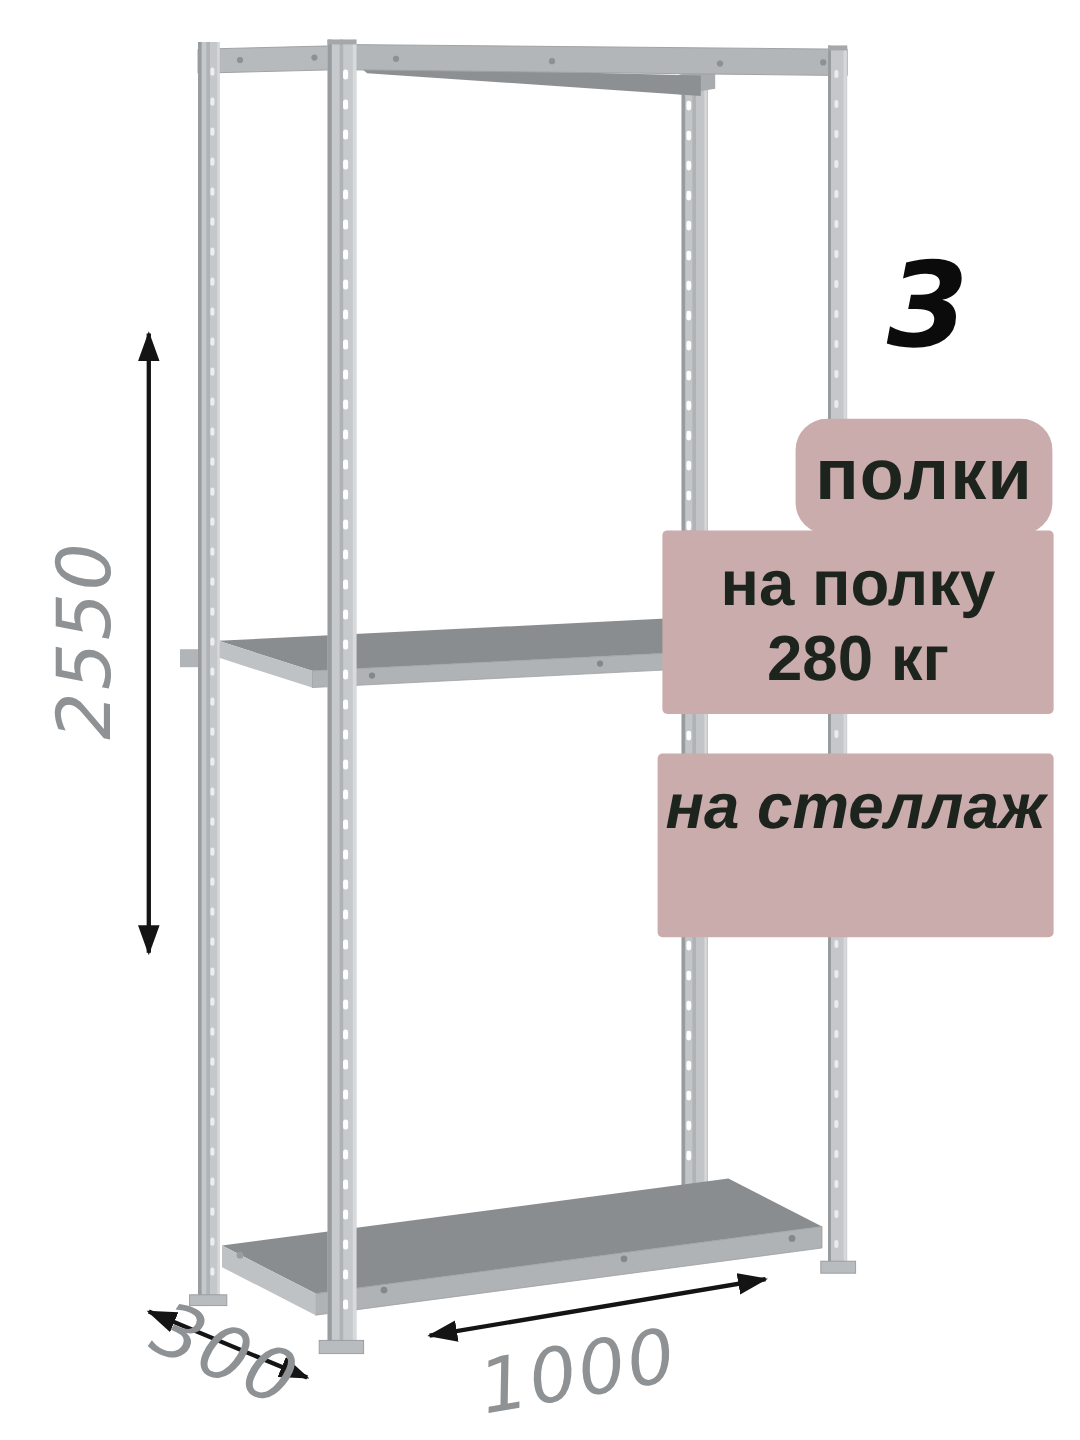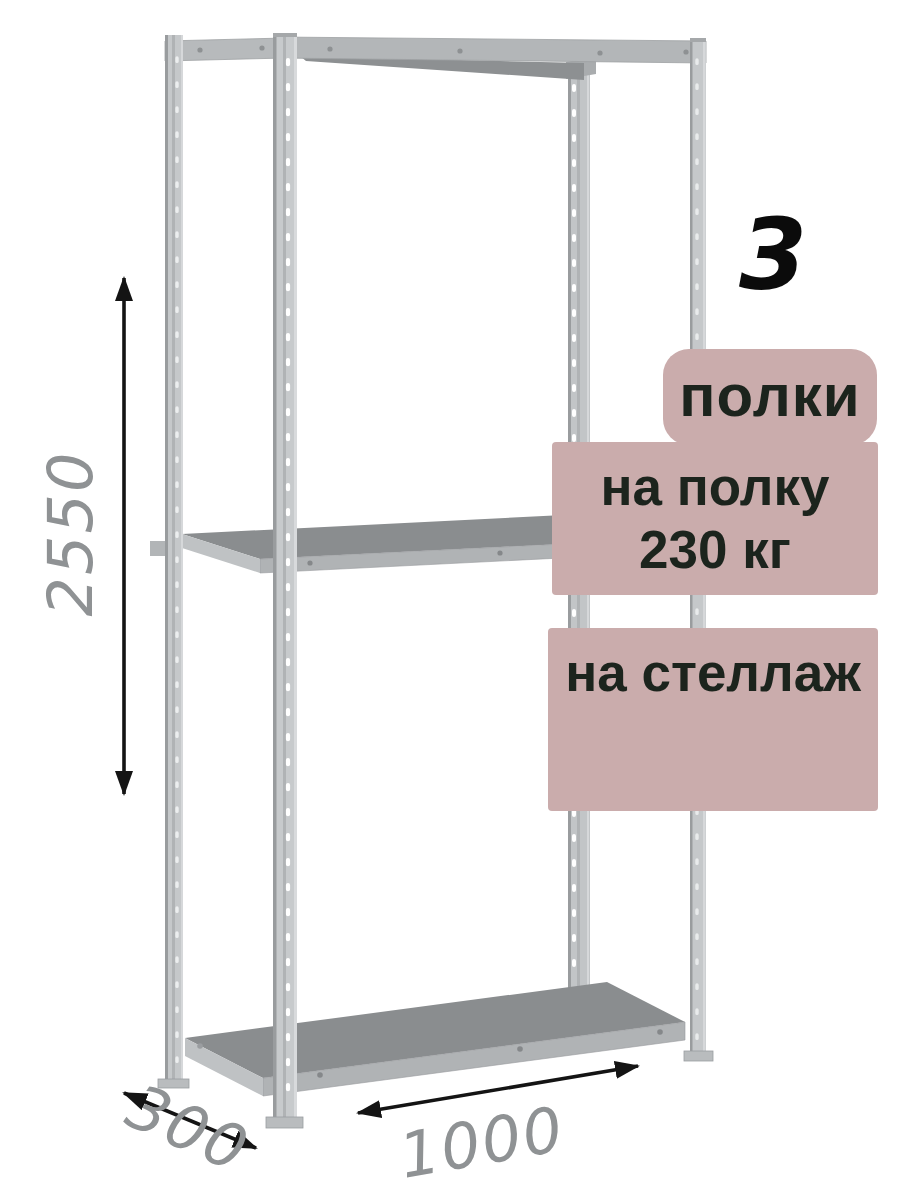--- a/index.html
+++ b/index.html
@@ -19,21 +19,21 @@
          font-family:"DejaVu Sans",sans-serif;font-weight:700;font-style:italic;
          font-size:98px;line-height:110px;color:#0b0b0b;}
 
   
   .badge{position:absolute;background:var(--badge_bg,#caacac);color:var(--badge_text,#1c241d);
          font-weight:700;text-align:center;white-space:nowrap;}
   .badge-shelves{left:663px;top:305px;width:214px;height:96px;border-radius:26px;
                  font-size:60px;line-height:94px;letter-spacing:1px;margin-top:44px;}
   .badge-two{border-radius:4px;padding-top:13px;box-sizing:border-box;}
   .badge-per-shelf{left:552px;top:442px;width:326px;height:153px;}
-  .badge-per-rack{left:548px;top:628px;width:330px;height:183px;}
+  .badge-per-rack{left:548px;top:628px;width:330px;height:153px;font-style:italic;}
   .badge-two .line{font-size:53px;line-height:63px;}
 </style>
 </head>
 <body>
 
 <div class="stage">
 
   <svg width="900" height="1200" viewBox="0 0 900 1200">
     <defs>
       <marker id="ah" orient="auto-start-reverse" markerUnits="userSpaceOnUse" markerWidth="26" markerHeight="20" refX="23" refY="9">
@@ -119,20 +119,20 @@
   <div class="dim dim-h">2550</div>
   <div class="dim dim-d">300</div>
   <div class="dim dim-w">1000</div>
 
   <div class="count">3</div>
 
   <div class="badge badge-shelves">полки</div>
 
   <div class="badge badge-two badge-per-shelf">
     <div class="line">на полку</div>
-    <div class="line">230 кг</div>
+    <div class="line">280 кг</div>
   </div>
 
   <div class="badge badge-two badge-per-rack">
     <div class="line">на стеллаж</div>
   </div>
 
 </div>
 
 </body></html>

